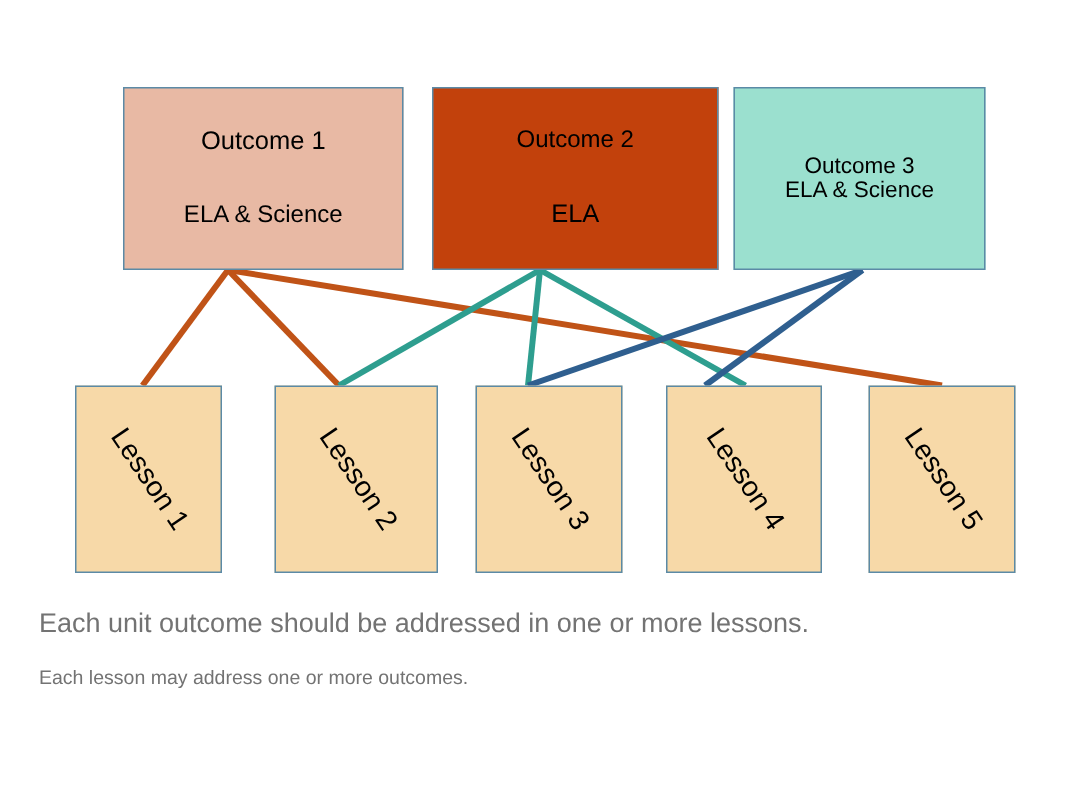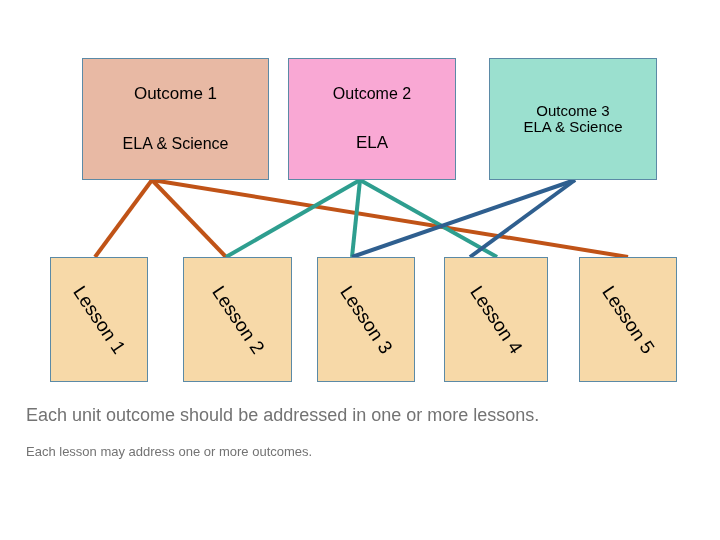--- a/index.html
+++ b/index.html
@@ -75,21 +75,21 @@
       <line x1="360" y1="180" x2="352" y2="257" stroke="#2e9e8f" stroke-width="4"></line>
       <line x1="360" y1="180" x2="497" y2="257" stroke="#2e9e8f" stroke-width="4"></line>
       <line x1="575" y1="180" x2="352" y2="257" stroke="#2f5f8f" stroke-width="4"></line>
       <line x1="575" y1="180" x2="470" y2="257" stroke="#2f5f8f" stroke-width="4"></line>
     </svg>
   <div id="outcome-layer">
       <div class="outcome-box" style="left: 66px; top: 58px; width: 187px; height: 122px; background: rgb(232, 185, 164); border-color: rgb(91, 138, 166); margin-left: 16px;">
         <div class="outcome-title" style="font-size: 17px;">Outcome 1</div>
         <div class="outcome-subtitle" style="font-size: 16px;">ELA &amp; Science</div>
       </div>
-      <div class="outcome-box" style="left: 288px; top: 58px; width: 168px; height: 122px; background: #f9a8d4; border-color: rgb(91, 138, 166);">
+      <div class="outcome-box" style="left: 288px; top: 58px; width: 191px; height: 122px; background: #c2410c; border-color: rgb(91, 138, 166);">
         <div class="outcome-title" style="font-size: 16px;">Outcome 2</div>
         <div class="outcome-subtitle" style="font-size: 17px;">ELA</div>
       </div>
       <div class="outcome-box" style="left: 489px; top: 58px; width: 168px; height: 122px; background: rgb(155, 224, 207); border-color: rgb(91, 138, 166); justify-content: center;">
         <div class="outcome-title" style="font-size: 15px;">Outcome 3</div>
         <div class="outcome-subtitle" style="font-size: 15px;">ELA &amp; Science</div>
       </div>
     </div>
   <div id="lesson-layer">
       <div class="lesson-box" style="left: 50px; top: 257px; width: 98px; height: 125px;">

